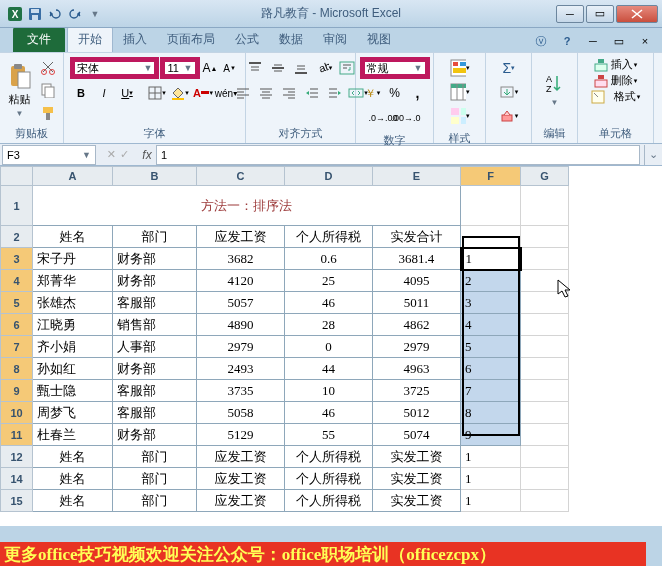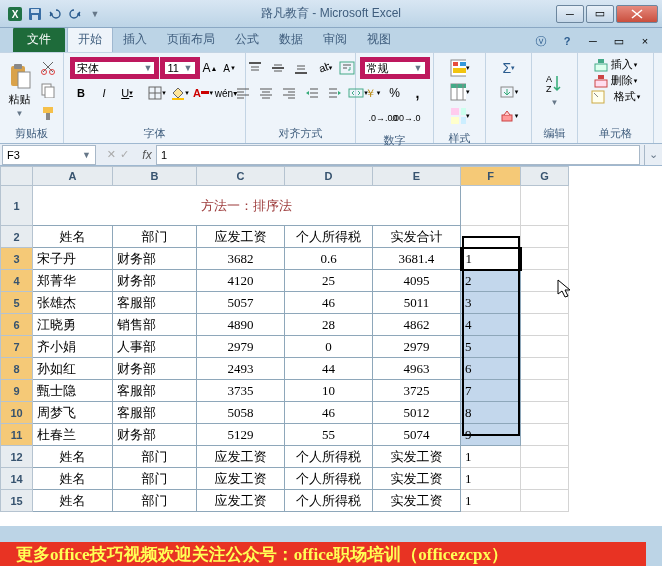--- a/index.html
+++ b/index.html
@@ -36,21 +36,21 @@
 .sheet{position:relative;background:#fff;height:360px;overflow:hidden}
 table.grid{border-collapse:collapse;table-layout:fixed}
 .colhdr,.rowhdr{background:#e7ecf0;border:1px solid #b5c3d0;text-align:center;color:#37536f;font-size:11px}
 .colhdr{height:19px}
 .rowhdr{width:32px}
 .corner{width:32px;height:19px;background:#e7ecf0;border:1px solid #b5c3d0}
 td.cell{border:1px solid #8ea7ba;height:22px;font-size:13px;padding:0 4px;text-align:center;font-family:SimSun,serif;background:#fff}
 td.cell.left{text-align:left}
 .titlecell{background:#f2c6c6;color:#9c3a3a;font-family:SimSun;font-size:14px}
 .sel{background:#c3d7ec!important}
-.footer{position:absolute;bottom:0;left:0;right:16px;height:24px;background:#e83323;color:#ff5;font-size:17px;font-family:SimSun,serif;font-weight:bold;display:flex;align-items:center;padding-left:16px;letter-spacing:0px;white-space:nowrap;overflow:hidden}
+.footer{position:absolute;bottom:0;left:0;right:16px;height:24px;background:#e83323;color:#ff5;font-size:17px;font-family:SimSun,serif;font-weight:bold;display:flex;align-items:center;padding-left:4px;letter-spacing:0px;white-space:nowrap;overflow:hidden}
 .cursor{position:absolute;pointer-events:none}
 svg{display:block}
 .colhdr.hl, .rowhdr.hl{background:#f5c977}
 </style>
 </head>
 <body>
 
 <div class="titlebar">
   <div class="qat">
     <div class="qat-btn">

